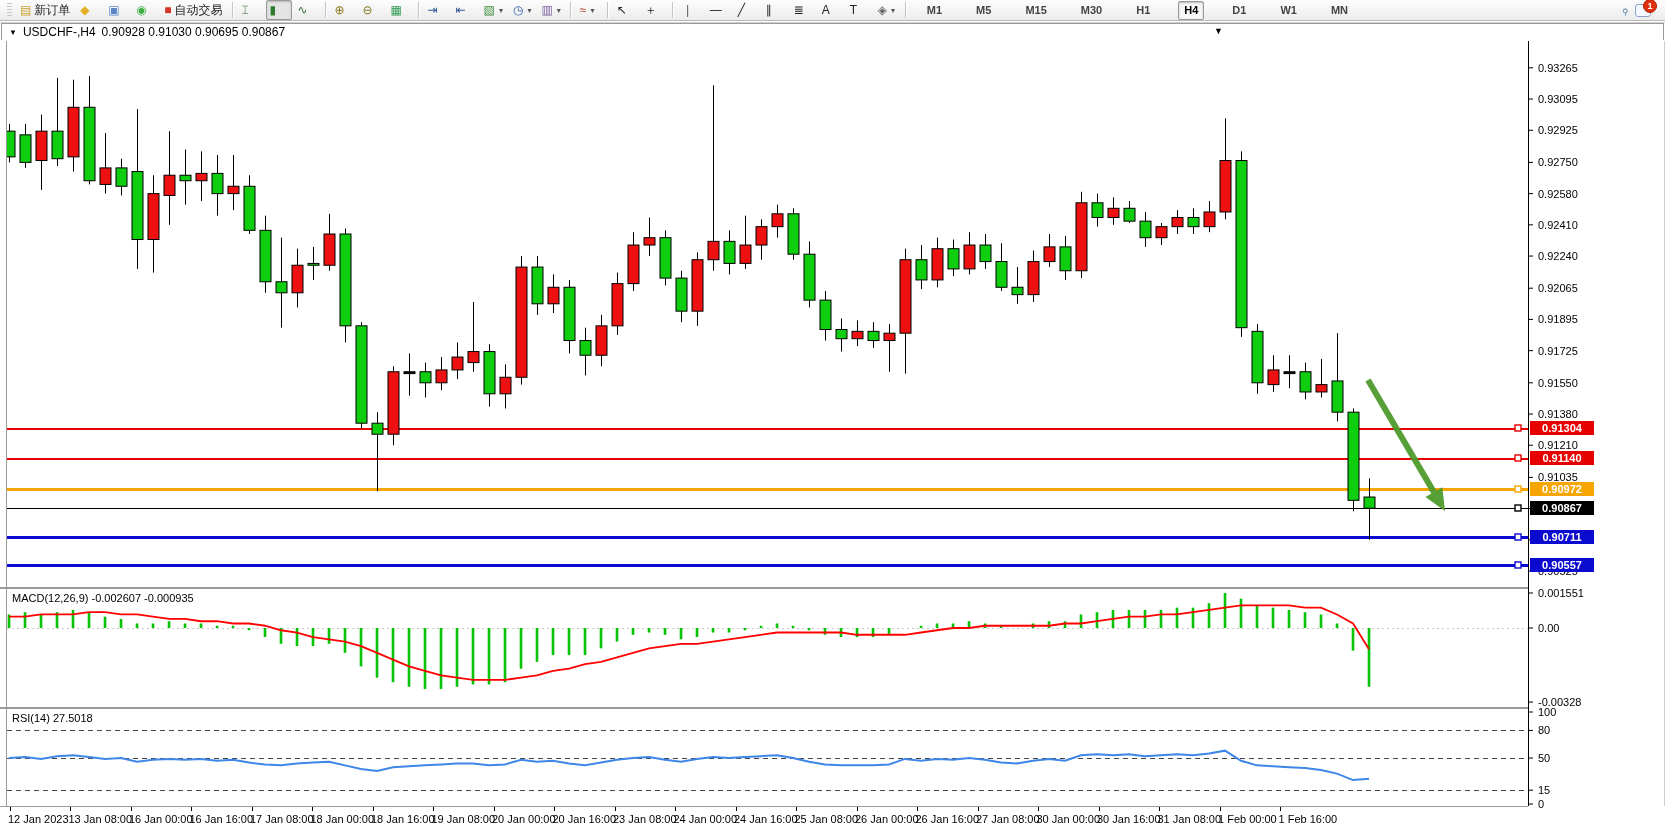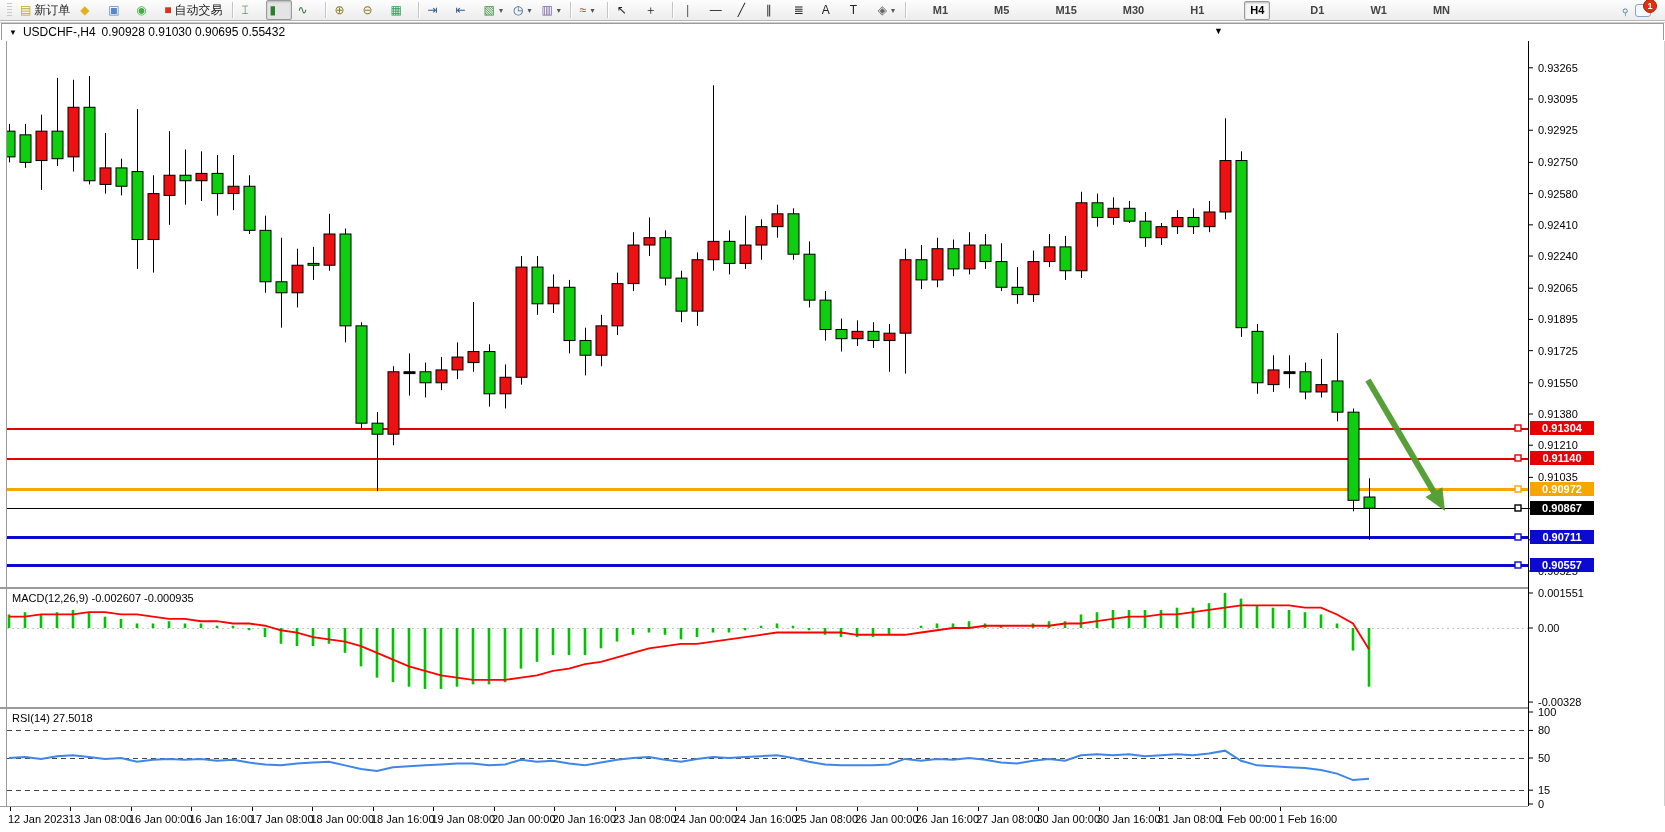--- a/index.html
+++ b/index.html
@@ -11,21 +11,21 @@
     display:flex;align-items:center;padding:0 4px;box-sizing:border-box;}
   .tb-handle{width:5px;height:14px;margin:0 3px;
     background:repeating-linear-gradient(#c8c8c8 0 1px,transparent 1px 3px);}
   .tbtn{height:18px;min-width:18px;display:flex;align-items:center;gap:3px;
     padding:0 3px;margin:0 1px;border:1px solid transparent;border-radius:2px;
     font-size:12px;color:#222;cursor:default;white-space:nowrap;}
   .tbtn.active{background:#e4e4e4;border:1px solid #9a9a9a;box-shadow:inset 0 1px 2px rgba(0,0,0,.2);}
   .tbtn .glyph{font-size:12px;line-height:1;}
   .tbtn .drop{font-size:8px;color:#555;margin-left:1px;}
   .tb-sep{width:1px;height:16px;background:#c4c4c4;margin:0 4px;box-shadow:1px 0 0 #fff;}
-  .tf-btn{height:17px;padding:0 5px;margin:0 17px;font-size:11px;font-weight:bold;color:#444;
+  .tf-btn{height:17px;padding:0 5px;margin:0 11px;font-size:11px;font-weight:bold;color:#444;
     border:1px solid transparent;border-radius:2px;display:flex;align-items:center;}
   .tf-btn.active{background:#f6f6f6;border:1px solid #999;box-shadow:inset 0 1px 2px rgba(0,0,0,.25);color:#000;}
   #tb-right{margin-left:auto;display:flex;align-items:center;gap:6px;padding-right:6px;}
   .search-glyph{font-size:14px;color:#3a6ea5;transform:rotate(-45deg);display:inline-block;}
   #chat-btn{position:relative;width:20px;height:16px;}
   #chat-bubble{position:absolute;left:0;top:2px;width:14px;height:11px;border:1px solid #8aa4c8;
     border-radius:3px;background:#f4f8ff;}
   #chat-badge{position:absolute;right:-2px;top:-3px;width:12px;height:12px;border-radius:50%;
     background:#e03010;color:#fff;font-size:9px;font-weight:bold;line-height:12px;text-align:center;
     border:1px solid #b02000;}
@@ -154,21 +154,21 @@
         <span id="chat-btn">
           <span id="chat-bubble"></span>
           <span id="chat-badge">1</span>
         </span>
       </div>
     </div>
   <div id="chartwin">
     <div id="titlebar">
       <span class="tri">▼</span>
       <span>USDCHF-,H4</span>
-      <span>0.90928 0.91030 0.90695 0.55432</span>
+      <span>0.90928 0.91030 0.90695 0.90867</span>
       <span id="scroll-marker">▼</span>
     </div>
     <svg id="chartsvg" width="1665" height="792" viewBox="0 0 1665 792">
         <defs>
           <clipPath id="plotclip">
             <rect x="7" y="0" width="1521" height="765"></rect>
           </clipPath>
         </defs>
         <rect x="0" y="0" width="1665" height="792" fill="#ffffff"></rect>
         <rect x="7" y="0" width="1521" height="546" fill="#fff"></rect>

